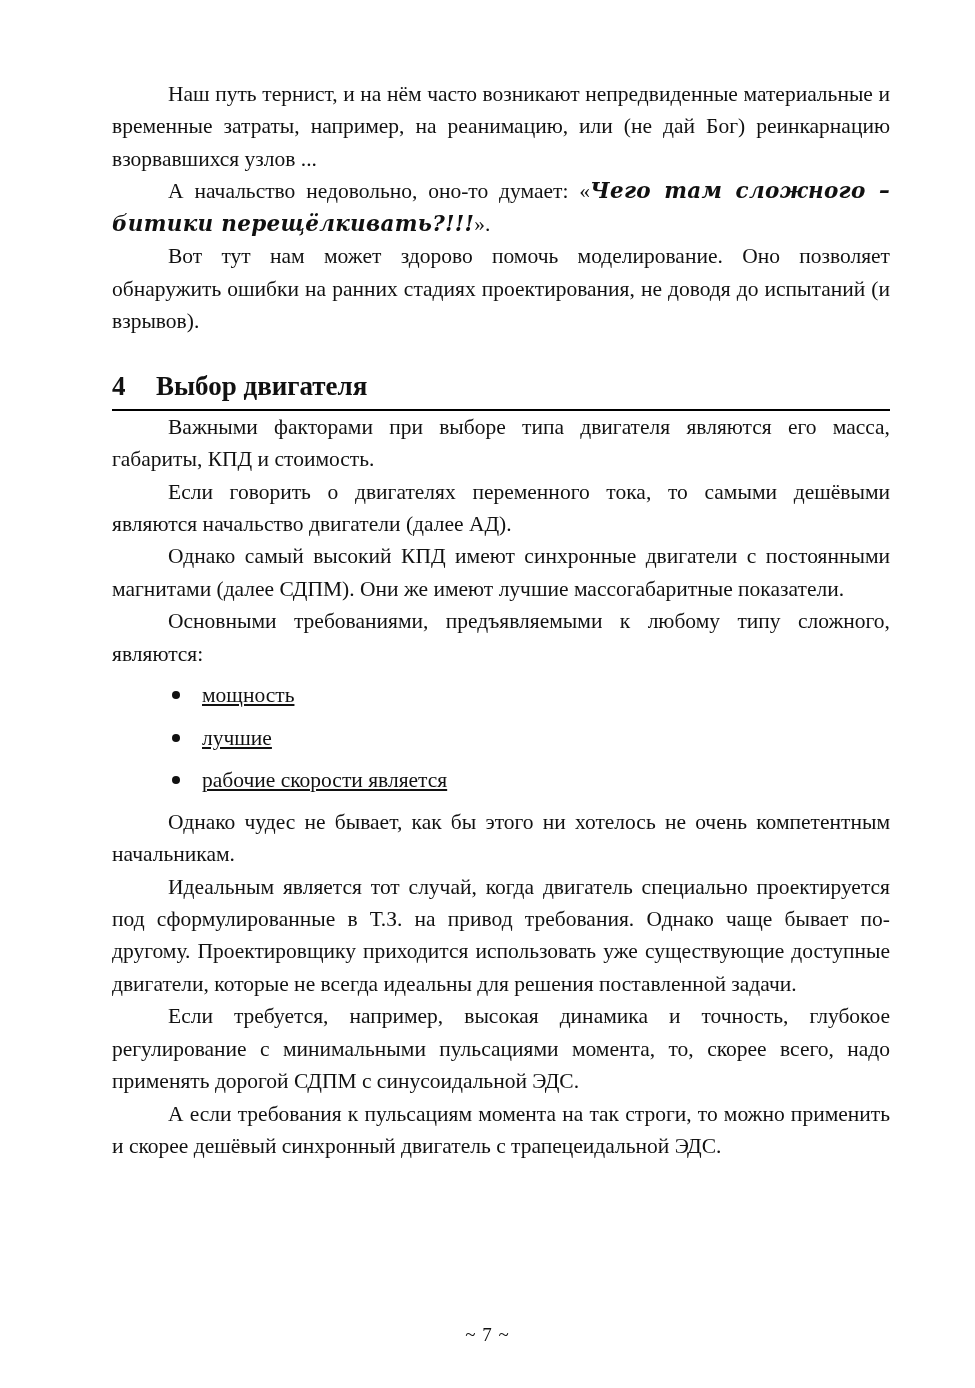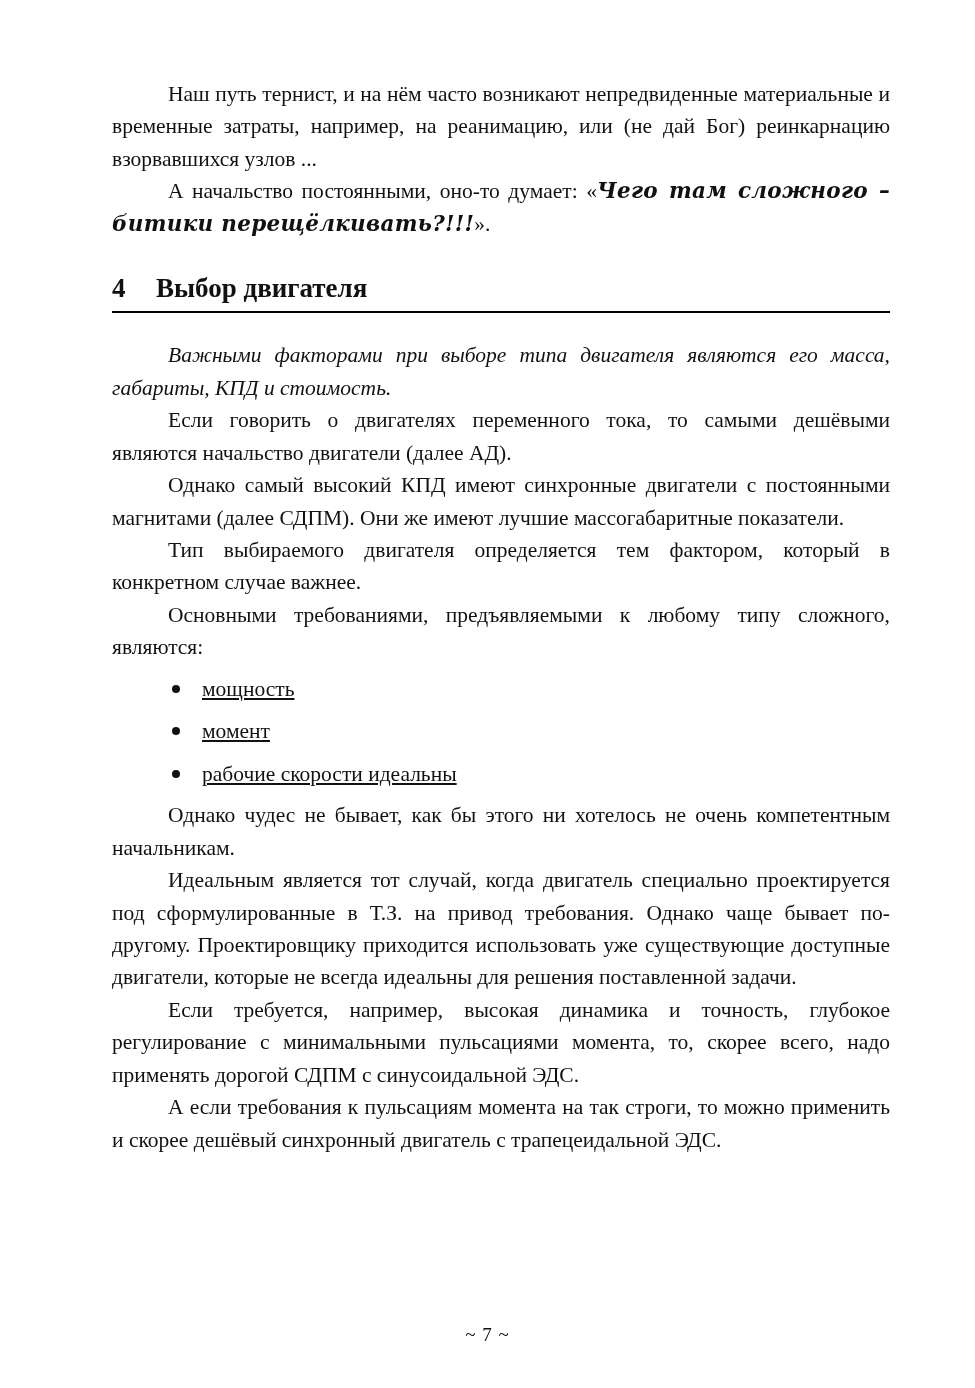--- a/index.html
+++ b/index.html
@@ -50,22 +50,20 @@
     align-items: baseline;
   }
   .section-number {
     width: 44px;
     flex: 0 0 44px;
   }
   .section-title {
     flex: 1 1 auto;
   }
   .after-heading {
-    margin-top: 26px;
-    font-style: italic;
   }
   ul.bullets {
     list-style: none;
     margin: 4px 0 4px 0;
     padding: 0;
     text-decoration: underline;
   }
   ul.bullets li {
     position: relative;
     font-size: 21.5px;
@@ -93,46 +91,46 @@
     letter-spacing: 1px;
   }
 </style>
 </head>
 <body>
 
 <div class="page">
 
   <p class="body-text para">Наш путь тернист, и на нём часто возникают непредвиденные материальные и временные затраты, например, на реанимацию, или (не дай Бог) реинкарнацию взорвавшихся узлов ...</p>
 
-  <p class="body-text para"><span>А начальство постоянными, оно-то думает: «</span><span class="handwritten">Чего там сложного – битики перещёлкивать?!!!</span><span>».</span></p>
+  <p class="body-text para"><span>А начальство недовольно, оно-то думает: «</span><span class="handwritten">Чего там сложного – битики перещёлкивать?!!!</span><span>».</span></p>
 
+  <p class="body-text para">Вот тут нам может здорово помочь моделирование. Оно позволяет обнаружить ошибки на ранних стадиях проектирования, не доводя до испытаний (и взрывов).</p>
 
   <div class="section-heading">
     <span class="section-number">4</span>
     <span class="section-title">Выбор двигателя</span>
   </div>
 
   <p class="body-text para after-heading">Важными факторами при выборе типа двигателя являются его масса, габариты, КПД и стоимость.</p>
   <p class="body-text para">Если говорить о двигателях переменного тока, то самыми дешёвыми являются начальство двигатели (далее АД).</p>
   <p class="body-text para">Однако самый высокий КПД имеют синхронные двигатели с постоянными магнитами (далее СДПМ). Они же имеют лучшие массогабаритные показатели.</p>
-  <p class="body-text para">Тип выбираемого двигателя определяется тем фактором, который в конкретном случае важнее.</p>
   <p class="body-text para">Основными требованиями, предъявляемыми к любому типу сложного, являются:</p>
 
   <ul class="bullets">
     <li>
       <span class="dot"></span>
       <span>мощность</span>
     </li>
     <li>
       <span class="dot"></span>
-      <span>момент</span>
+      <span>лучшие</span>
     </li>
     <li>
       <span class="dot"></span>
-      <span>рабочие скорости идеальны</span>
+      <span>рабочие скорости является</span>
     </li>
   </ul>
 
   <p class="body-text para">Однако чудес не бывает, как бы этого ни хотелось не очень компетентным начальникам.</p>
   <p class="body-text para">Идеальным является тот случай, когда двигатель специально проектируется под сформулированные в Т.З. на привод требования. Однако чаще бывает по-другому. Проектировщику приходится использовать уже существующие доступные двигатели, которые не всегда идеальны для решения поставленной задачи.</p>
   <p class="body-text para">Если требуется, например, высокая динамика и точность, глубокое регулирование с минимальными пульсациями момента, то, скорее всего, надо применять дорогой СДПМ с синусоидальной ЭДС.</p>
   <p class="body-text para">А если требования к пульсациям момента на так строги, то можно применить и скорее дешёвый синхронный двигатель с трапецеидальной ЭДС.</p>
 
 </div>
 

